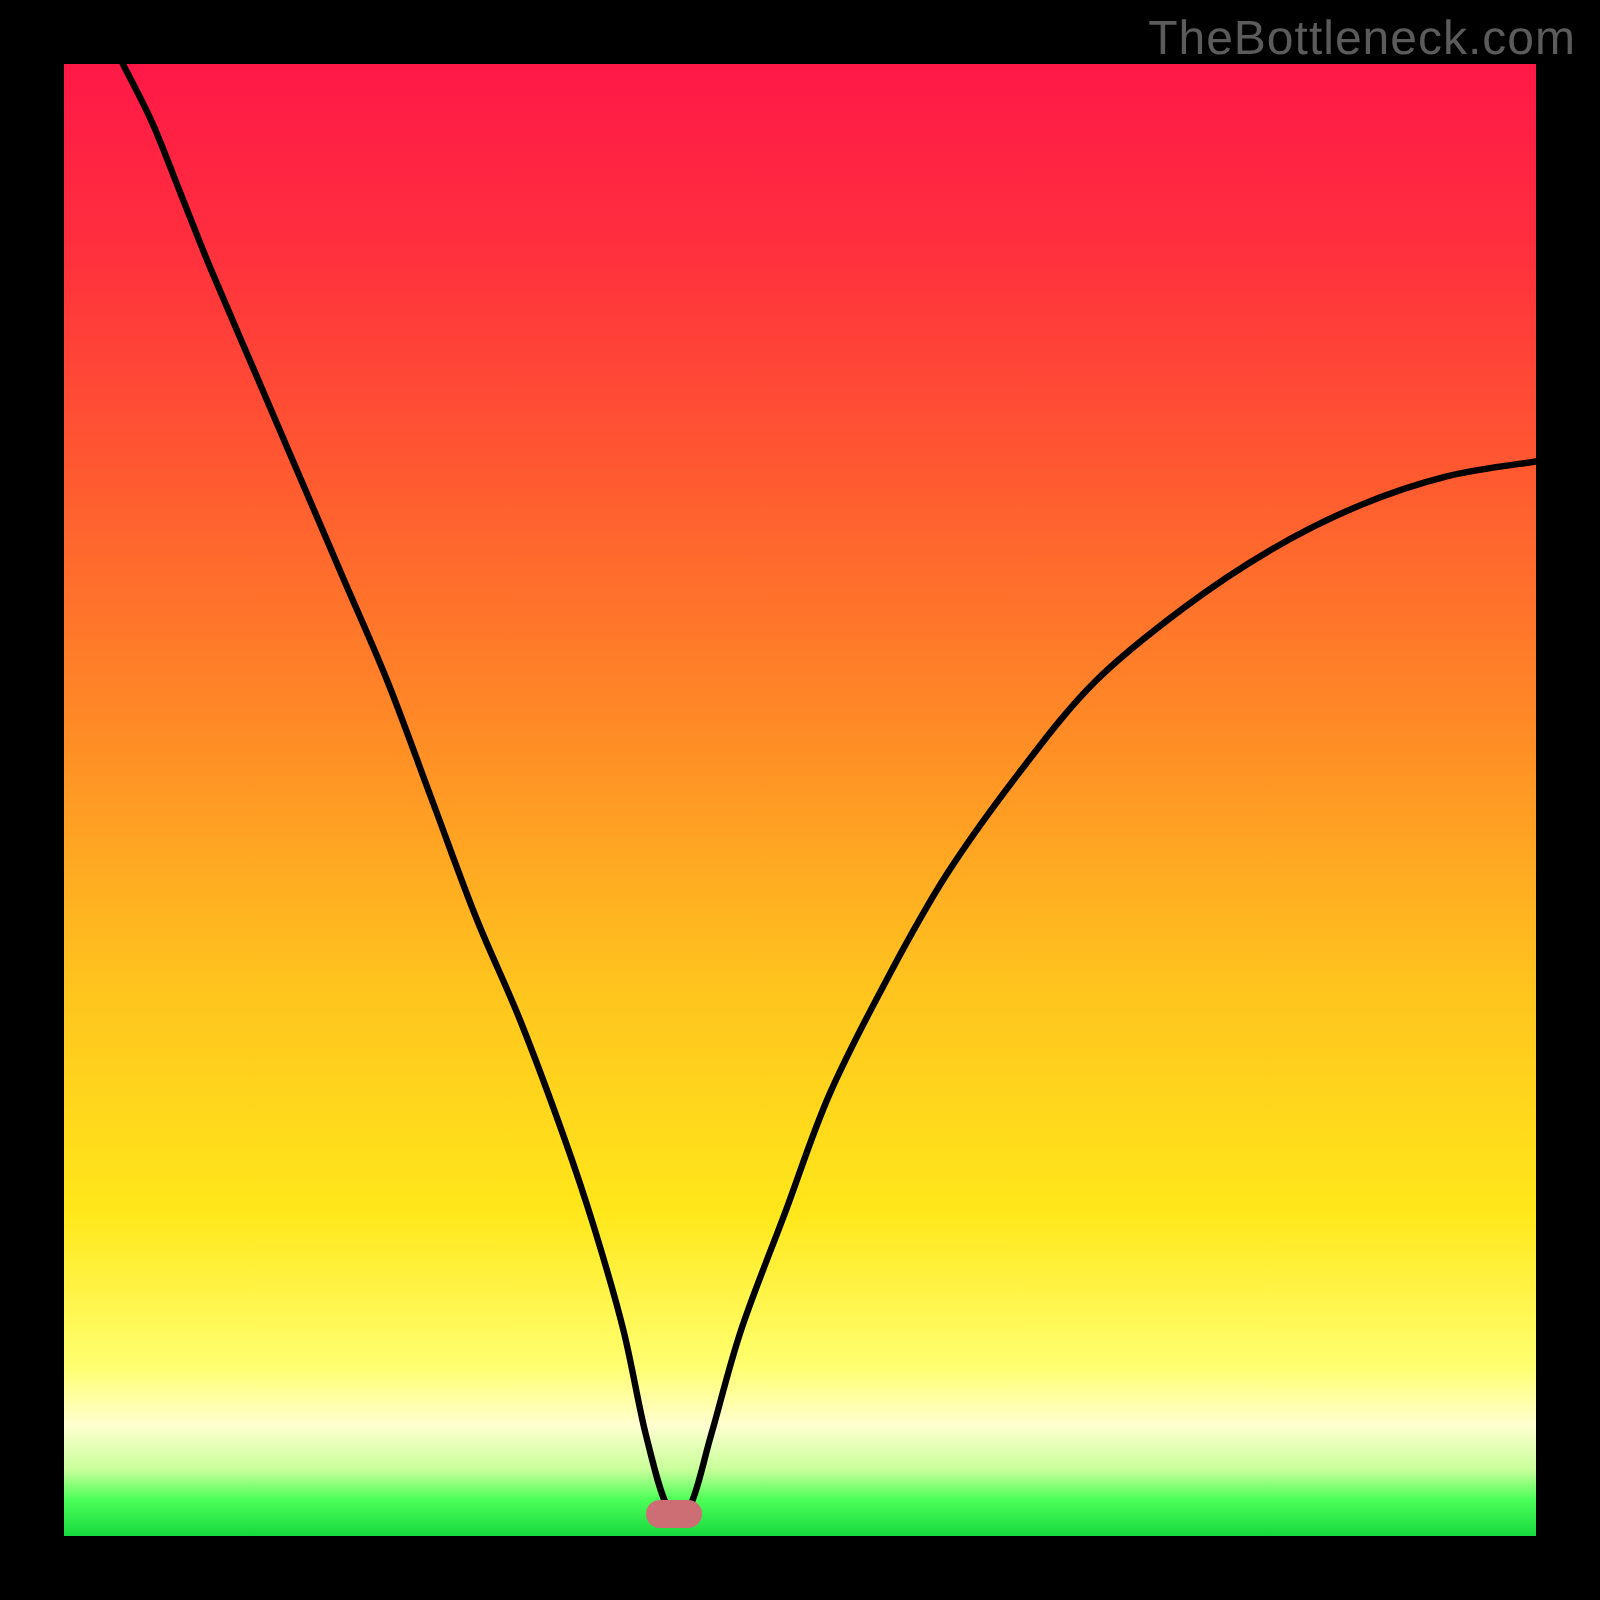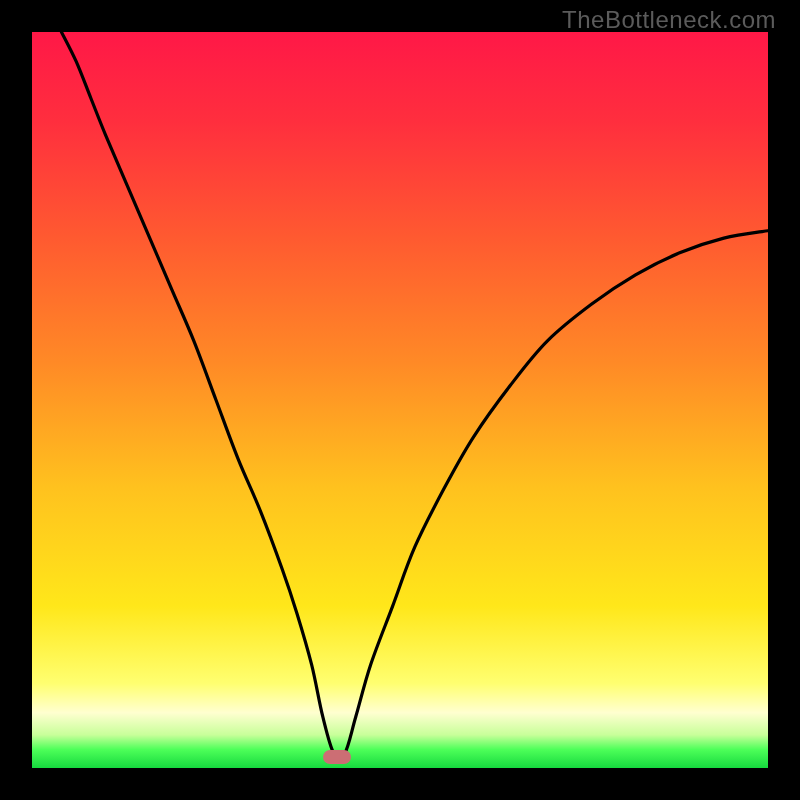--- a/index.html
+++ b/index.html
@@ -25,21 +25,21 @@
     overflow: hidden;
   }
   
   .grad {
     position: absolute;
     inset: 0;
   }
   .watermark {
     position: absolute;
     top: 6px;
-    right: 24px;
+    right: 12px;
     color: #5b5b5b;
     font-size: 24px;
     letter-spacing: 0.5px;
     font-weight: 500;
     user-select: none;
   }
   .curve-svg {
     position: absolute;
     left: 32px;
     top: 32px;

